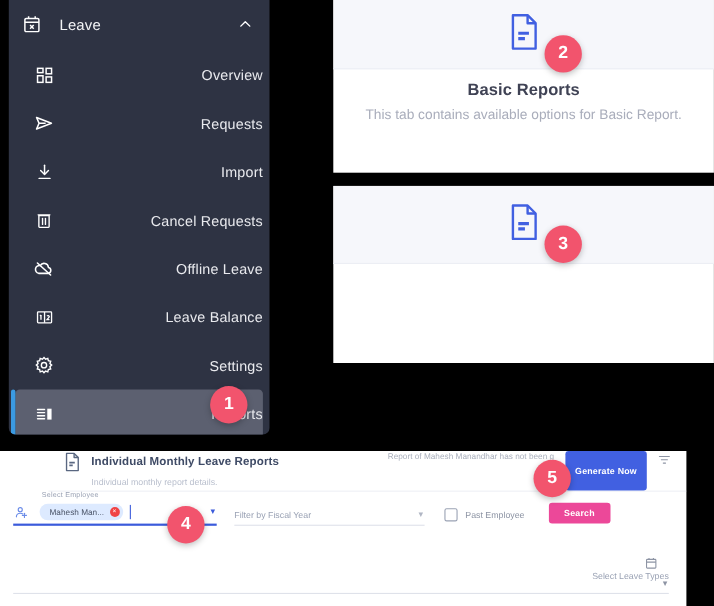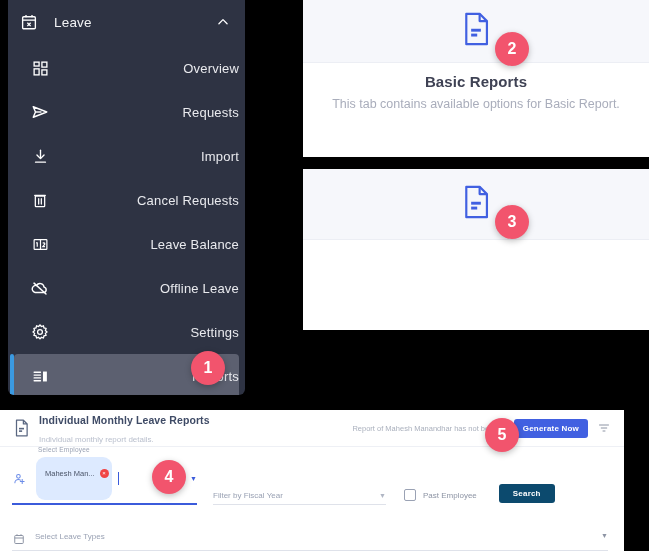--- a/index.html
+++ b/index.html
@@ -131,24 +131,25 @@
   
   .bottom-panel {
     position: absolute;
     left: 0px; top: 410px;
     width: 624px; height: 141px;
     background: #fff;
     box-shadow: 0 -2px 12px rgba(0,0,0,.3);
     overflow: hidden;
   }
   .bp-header {
-    display: flex; align-items: center;
+    display: flex; 
     height: 36px;
     padding: 0 12px 0 12px;
     border-bottom: 1px solid #eef0f5;
+    margin-left: 44px;
   }
   .bp-head-icon {
     width: 18px; height: 20px;
     flex: 0 0 18px;
     display:flex; align-items:center; justify-content:center;
     margin-right: 9px;
   }
   .bp-head-text { flex: 1; }
   .bp-head-title {
     font-size: 10.5px; font-weight: bold;
@@ -204,22 +205,22 @@
   .field-lead-icon {
     width: 14px; height: 14px;
     flex: 0 0 14px;
     margin-right: 10px;
     display:flex; align-items:center; justify-content:center;
   }
   .chip {
     display: inline-flex; align-items: center;
     background: #ddeaff;
     border-radius: 9px;
-    height: 32px;
-    padding: 0 3px 11px 9px;
+    height: 15px;
+    padding: 0 3px 0 9px;
     font-size: 7.5px;
     color: #4a5468;
   }
   .chip-x {
     width: 9px; height: 9px;
     border-radius: 50%;
     background: #f04445;
     color: #fff;
     font-size: 6px;
     line-height: 9px;
@@ -259,39 +260,40 @@
     text-align: center;
   }
   .checkbox-box {
     width: 10px; height: 10px;
     border: 1.5px solid #9aa2b4;
     border-radius: 2px;
     margin-right: 7px;
   }
   .checkbox-label { font-size: 8px; color: #8d94a4; }
   .btn-search {
-    background: #0c4a6e;
+    background: #ec4899;
     color: #fff;
     border: none;
     border-radius: 3px;
     font-size: 8px;
     font-weight: bold;
     padding: 5px 14px;
     margin-left: 22px;
     margin-bottom: 2px;
     letter-spacing: .2px;
     cursor: pointer;
   }
 
   .row2 {
     margin-top: 27px;
-    display: flex; align-items: flex-start;
+    display: flex; align-items: flex-end;
     border-bottom: 1px solid #dfe2ea;
     padding-bottom: 4px;
     width: 596px;
+    flex-direction: column;
   }
   .row2 .field-lead-icon { margin-right: 9px; }
   .row2-label { font-size: 8px; color: #9aa2b4; }
 </style>
 </head>
 <body>
 
 <div class="sidebar">
 
   <div class="sb-header">
@@ -355,39 +357,39 @@
           <line x1="4" y1="5" x2="20" y2="5"></line>
           <line x1="10" y1="10" x2="10" y2="18"></line>
           <line x1="14" y1="10" x2="14" y2="18"></line>
         </svg>
       </span>
       <span>Cancel Requests</span>
     </div>
 
     <div class="sb-item">
       <span class="sb-item-icon">
+        <svg width="18" height="18" viewBox="0 0 24 24" fill="none" stroke="#ffffff" stroke-width="1.9" stroke-linecap="round" stroke-linejoin="round">
+          <path d="M5.5 18 h11.5 a3.6 3.6 0 0 0 0.4 -7.1 A5.4 5.4 0 0 0 7.4 8.6 A3.9 3.9 0 0 0 5.5 18 Z"></path>
+          <line x1="4" y1="5.5" x2="20" y2="20"></line>
+        </svg>
+      </span>
+      <span>Offline Leave</span>
+    </div>
+
+    <div class="sb-item">
+      <span class="sb-item-icon">
         <svg width="17" height="17" viewBox="0 0 24 24" fill="none" stroke="#ffffff" stroke-width="1.7">
           <rect x="3" y="5" width="18" height="14" rx="1"></rect>
           <line x1="12" y1="5" x2="12" y2="19"></line>
           <line x1="7.4" y1="9" x2="7.4" y2="15"></line>
           <line x1="6.2" y1="10.2" x2="7.4" y2="9"></line>
           <path d="M15.2 10.4 a1.6 1.6 0 0 1 2.9 0.9 L15.2 15 h3.1"></path>
         </svg>
       </span>
       <span>Leave Balance</span>
-    </div>
-
-    <div class="sb-item">
-      <span class="sb-item-icon">
-        <svg width="18" height="18" viewBox="0 0 24 24" fill="none" stroke="#ffffff" stroke-width="1.9" stroke-linecap="round" stroke-linejoin="round">
-          <path d="M5.5 18 h11.5 a3.6 3.6 0 0 0 0.4 -7.1 A5.4 5.4 0 0 0 7.4 8.6 A3.9 3.9 0 0 0 5.5 18 Z"></path>
-          <line x1="4" y1="5.5" x2="20" y2="20"></line>
-        </svg>
-      </span>
-      <span>Offline Leave</span>
     </div>
 
     <div class="sb-item">
       <span class="sb-item-icon">
         <svg width="18" height="18" viewBox="0 0 24 24" fill="none" stroke="#ffffff" stroke-width="1.7">
           <circle cx="12" cy="12" r="3.2"></circle>
           <path d="M12 2.6 l1.9 2.1 2.7 -0.9 0.7 2.8 2.8 0.7 -0.9 2.7 2.1 1.9 -2.1 1.9 0.9 2.7 -2.8 0.7 -0.7 2.8 -2.7 -0.9 -1.9 2.1 -1.9 -2.1 -2.7 0.9 -0.7 -2.8 -2.8 -0.7 0.9 -2.7 -2.1 -1.9 2.1 -1.9 -0.9 -2.7 2.8 -0.7 0.7 -2.8 2.7 0.9 Z"></path>
         </svg>
       </span>
       <span>Settings</span>

